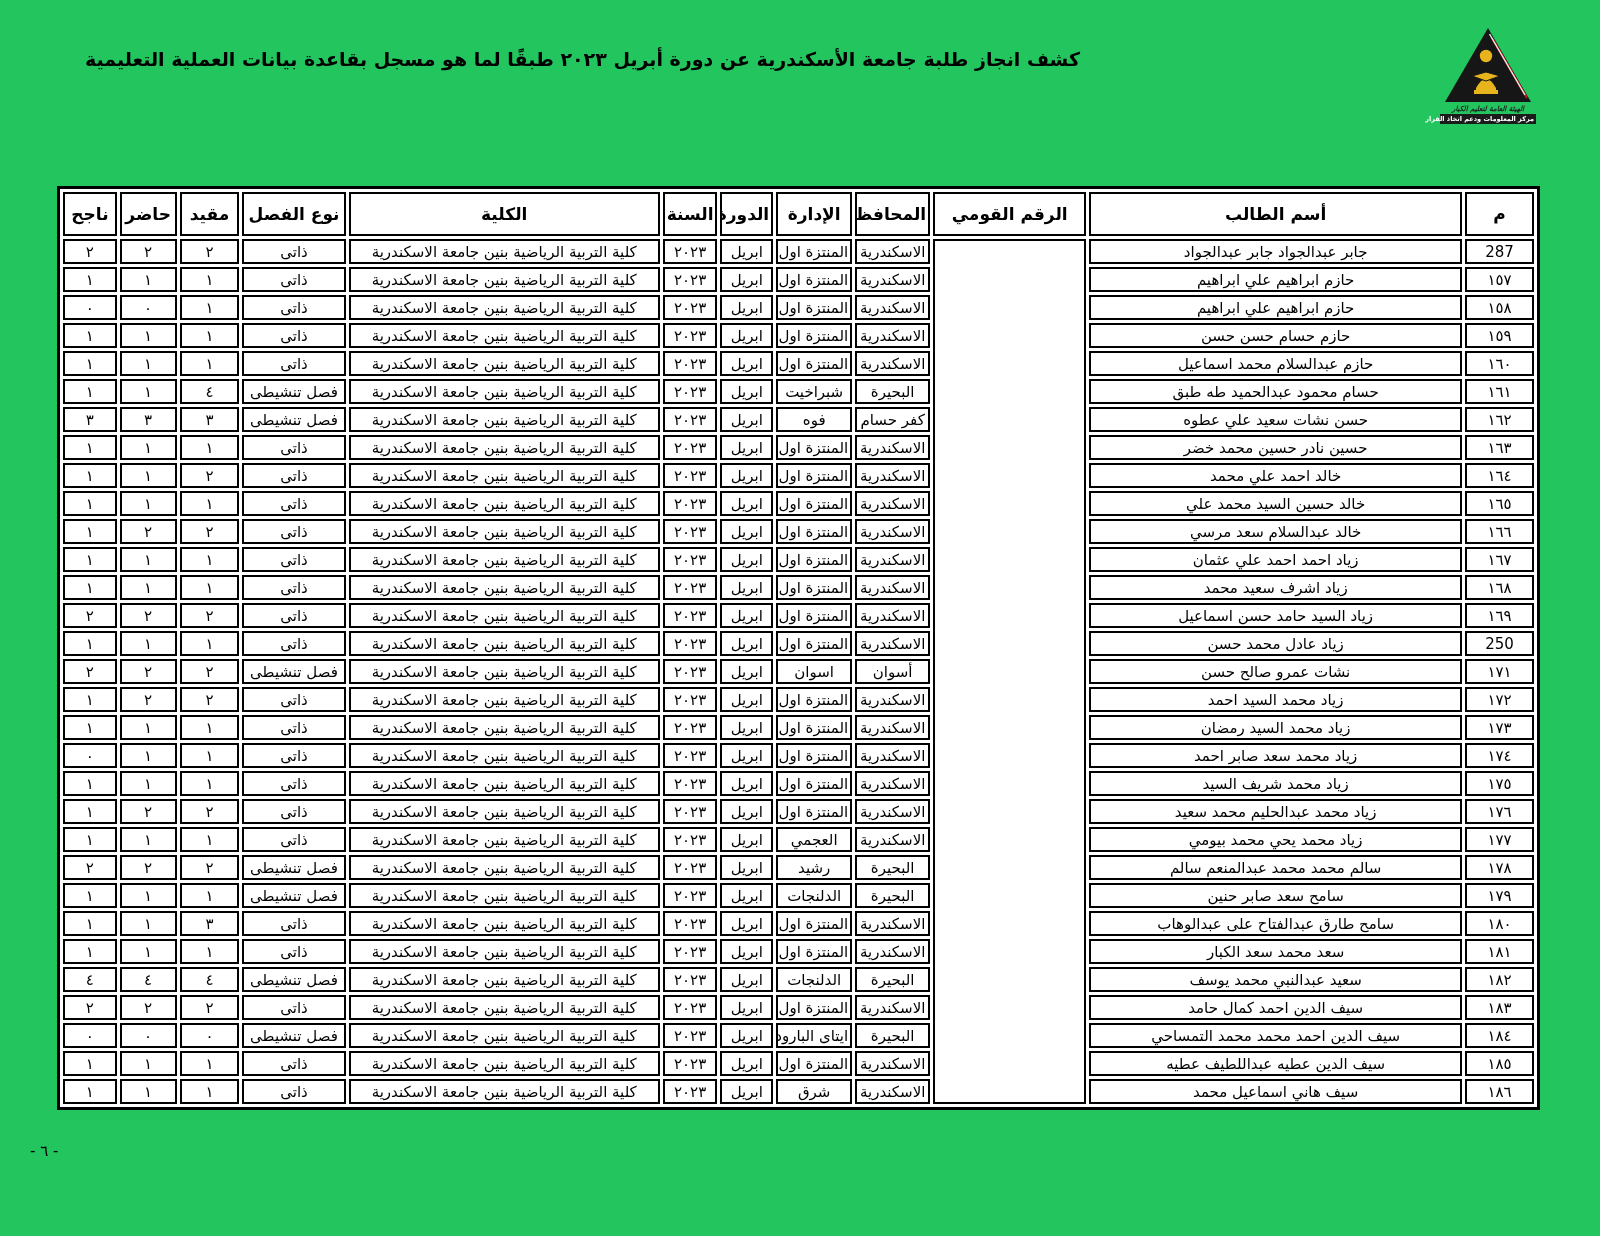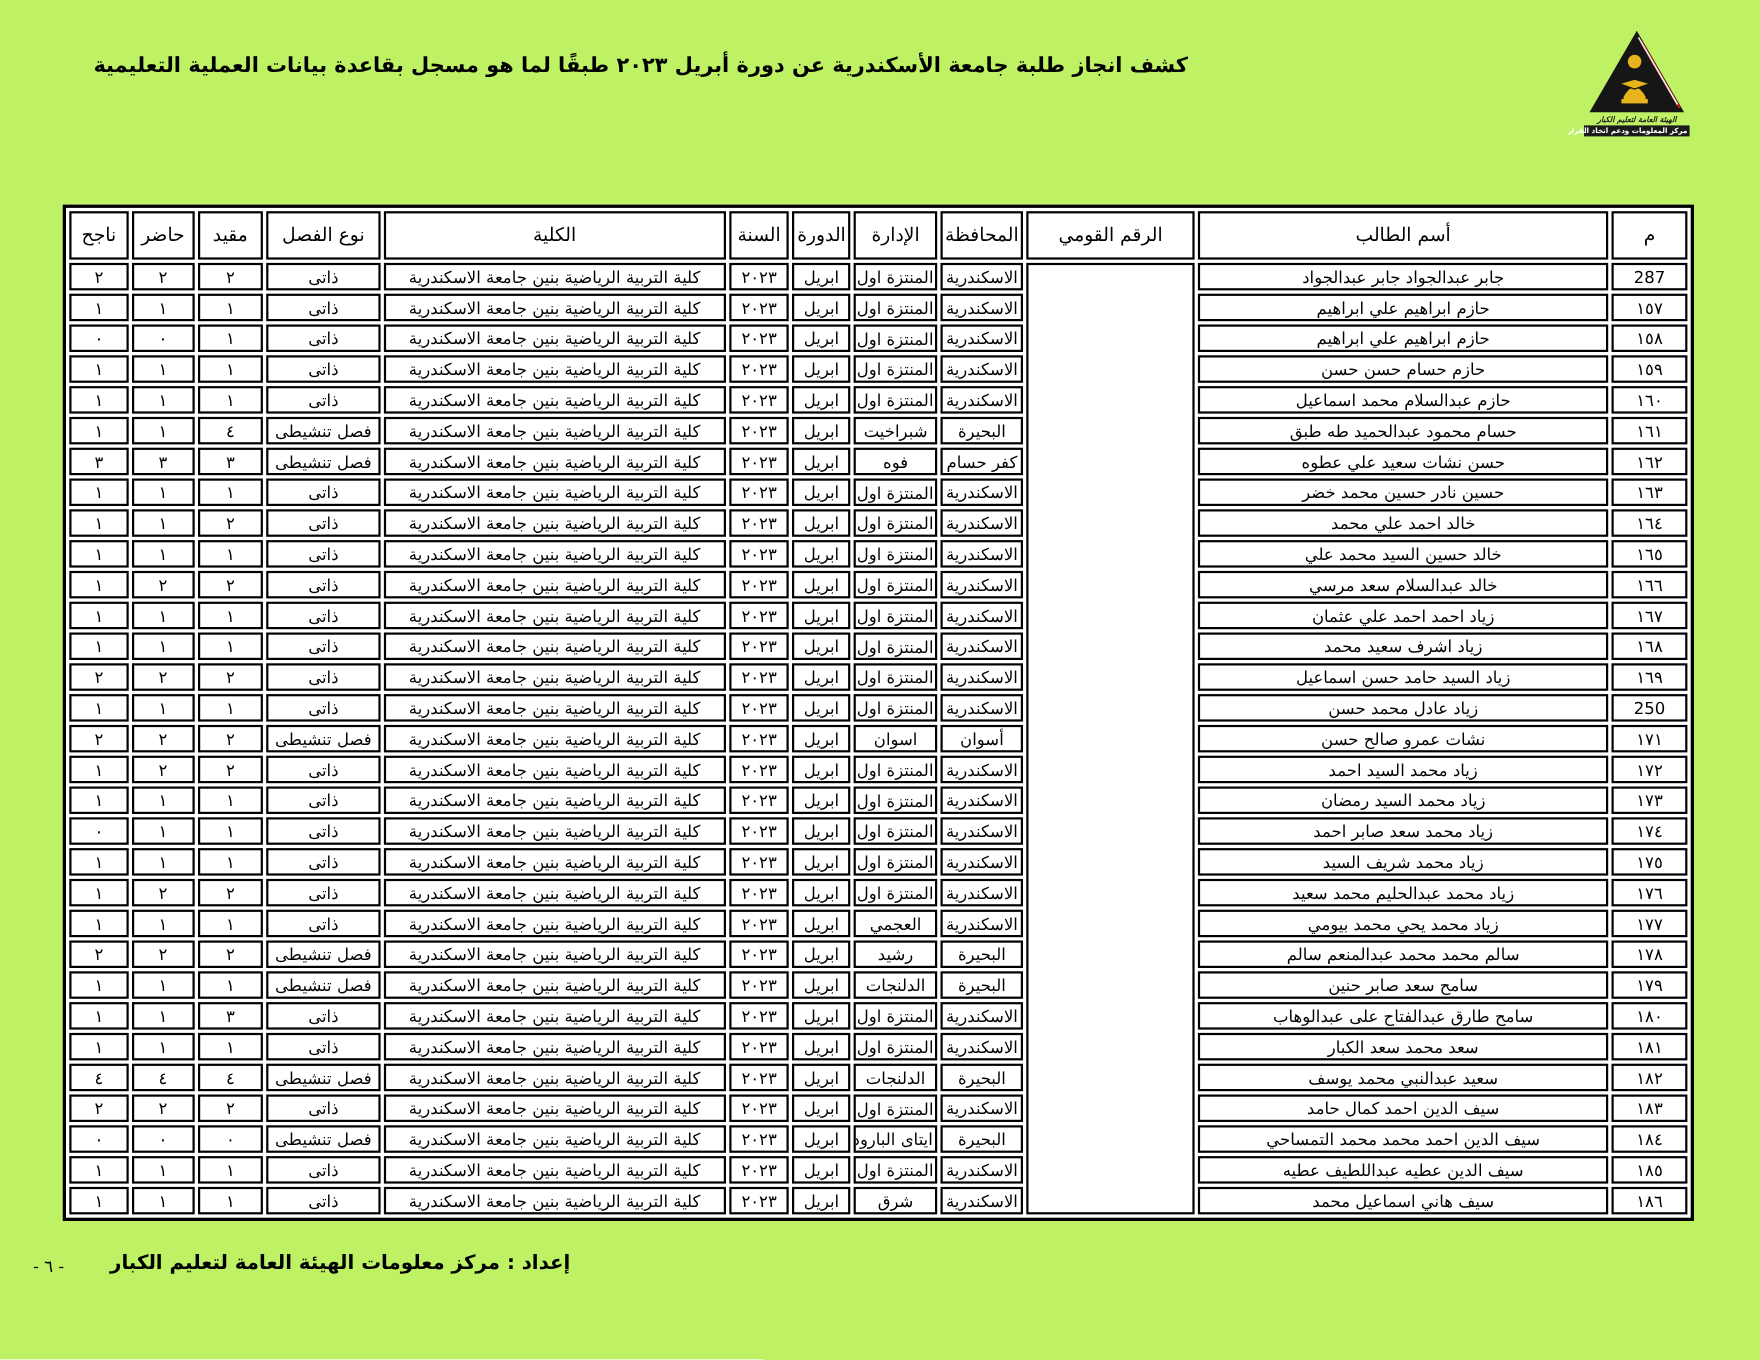--- a/index.html
+++ b/index.html
@@ -1,32 +1,32 @@
 <!DOCTYPE html>
 <html dir="rtl" lang="ar"><head>
 <meta charset="utf-8">
 <style>
   html,body{margin:0;padding:0;background:#fff;}
-  .page{position:relative;width:1600px;height:1236px;background:#bef264;
+  .page{position:relative;width:1600px;height:1236px;background:#22c55e;
         font-family:"DejaVu Sans",sans-serif;direction:rtl;overflow:hidden;color:#000;}
   .doc-title{position:absolute;top:48px;right:520px;width:690px;text-align:center;
              font-weight:bold;font-size:19px;white-space:nowrap;}
   
   .logo{position:absolute;top:26px;right:64px;width:96px;text-align:center;}
   .logo svg{display:block;margin:0 auto;}
   .logo-line1{font-size:7px;font-weight:bold;color:#222;white-space:nowrap;margin-top:1px;font-style:italic;}
   .logo-line2{font-size:6.5px;font-weight:bold;color:#fff;background:#1b1b1b;
               white-space:nowrap;padding:1px 2px;margin-top:1px;}
   
   .tbl-wrap{position:absolute;top:186px;right:60px;width:1483px;}
   table.results{width:1483px;table-layout:fixed;border-collapse:separate;border-spacing:3px;
                 border:3px solid #000;background:#fff;}
   th,td{border:2px solid #000;text-align:center;vertical-align:middle;overflow:hidden;
         white-space:nowrap;padding:0 2px;}
-  th{height:40px;font-size:17px;font-weight:normal;}
+  th{height:40px;font-size:17px;font-weight:bold;}
   td{height:21px;font-size:15px;}
   td.nid-cell{background:#fff;}
   
   .prepared{position:absolute;top:1138px;left:100px;width:460px;text-align:left;
             font-weight:bold;font-size:18px;white-space:nowrap;}
   .page-num{position:absolute;top:1142px;right:1518px;left:30px;text-align:left;
             font-size:15px;white-space:nowrap;direction:ltr;}
 </style>
 </head>
 <body>
@@ -483,16 +483,15 @@
             <td>كلية التربية الرياضية بنين جامعة الاسكندرية</td>
             <td>ذاتى</td>
             <td>١</td>
             <td>١</td>
             <td>١</td>
           </tr>
         </tbody>
     </table>
   </div>
 
-  <div class="prepared">إعداد : مركز معلومات الهيئة العامة لتعليم الكبار</div>
   <div class="page-num">- ٦ -</div>
 
 </div>
 
 </body></html>

